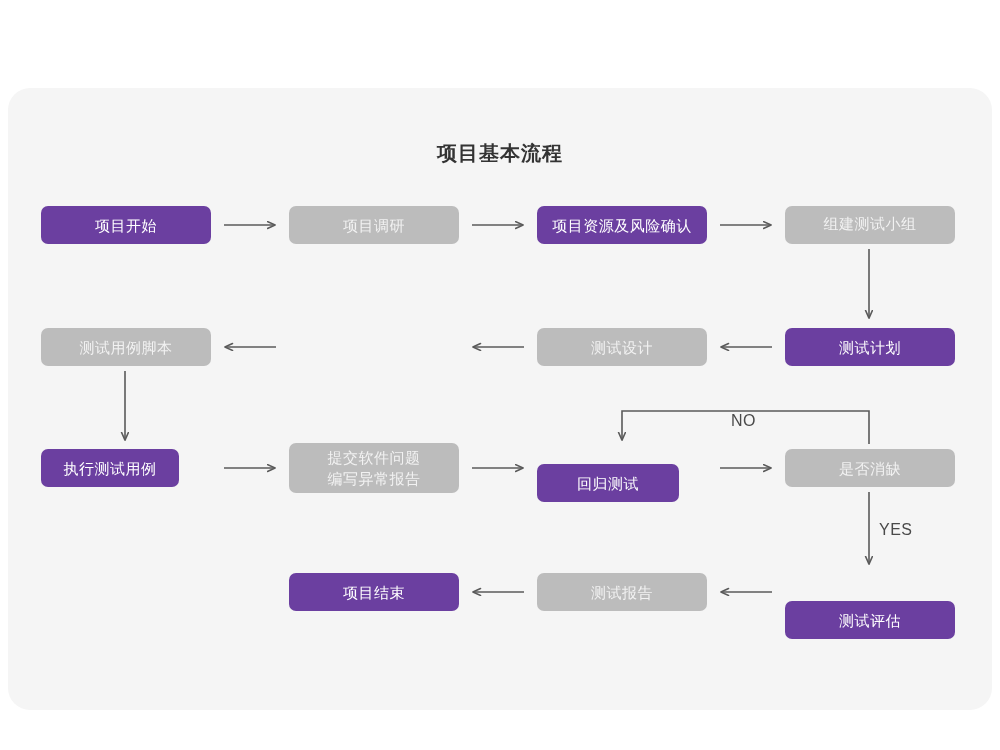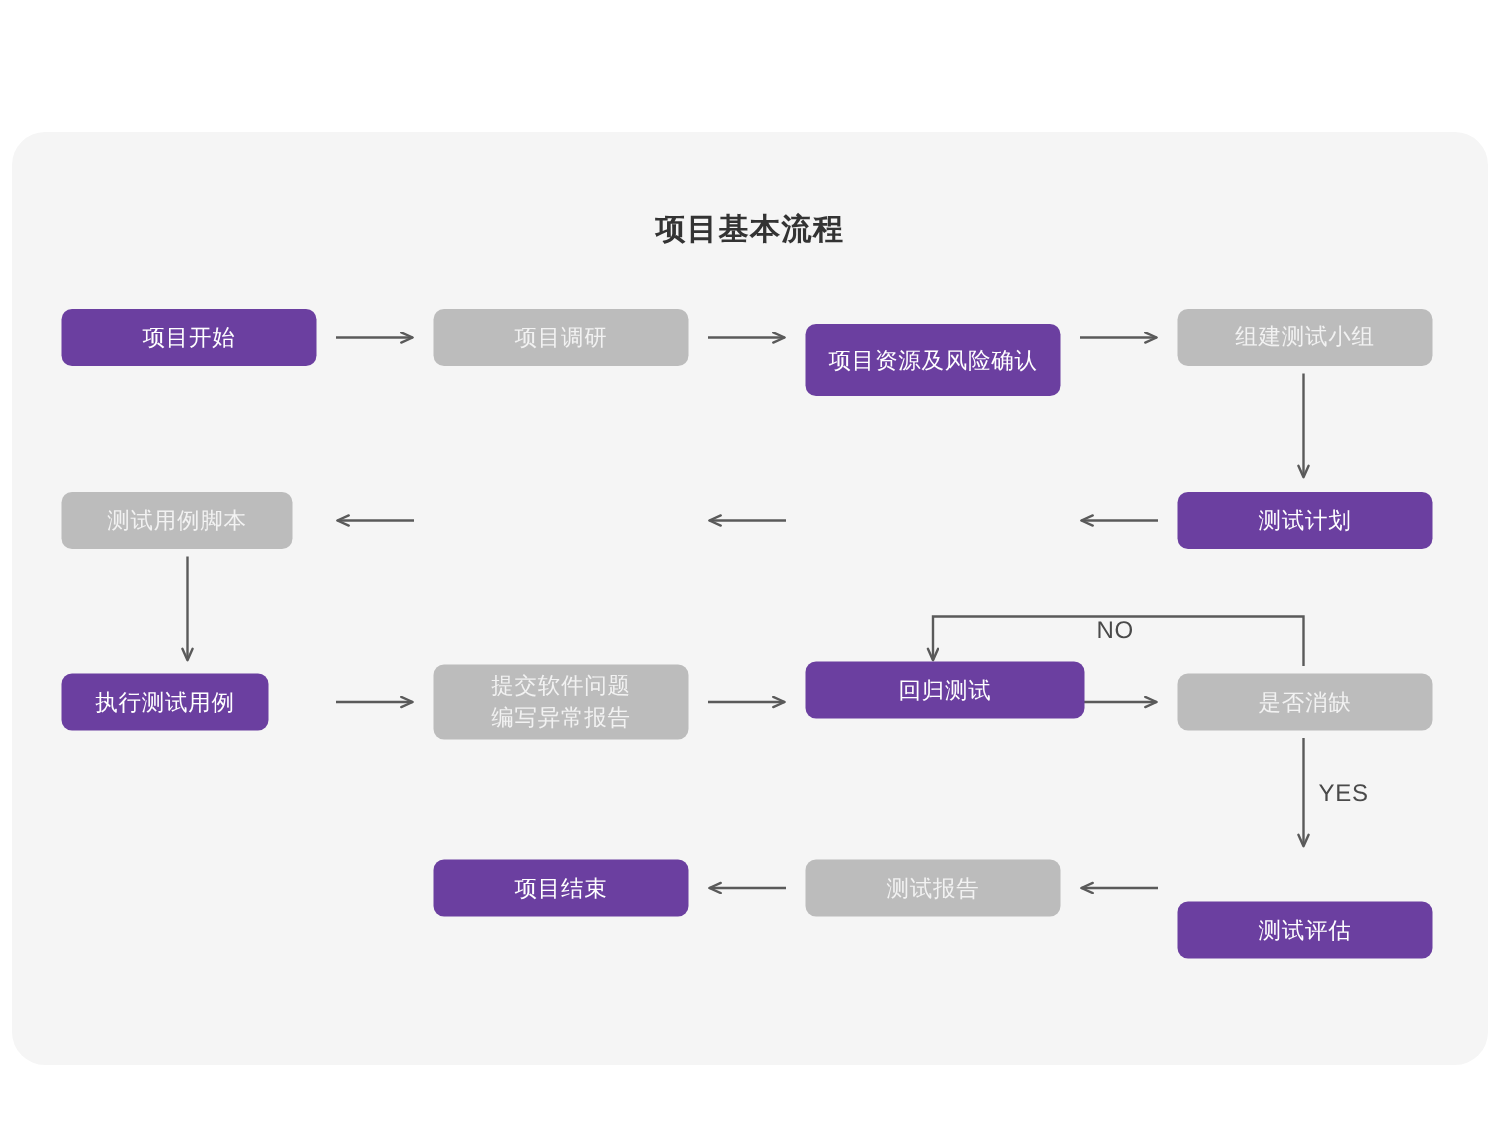--- a/index.html
+++ b/index.html
@@ -119,29 +119,30 @@
 
     <line x1="772" y1="592" x2="721" y2="592" marker-end="url(#ah)"></line>
     <line x1="524" y1="592" x2="473" y2="592" marker-end="url(#ah)"></line>
   </svg>
 
   <div class="label" style="left:731px; top:412px;">NO</div>
   <div class="label" style="left:879px; top:521px;">YES</div>
 
   <div class="node purple" style="left:41px;  top:206px; width:170px; height:38px;">项目开始</div>
   <div class="node gray" style="left:289px; top:206px; width:170px; height:38px;">项目调研</div>
-  <div class="node purple" style="left:537px; top:216px; width:170px; height:48px;">项目资源及风险确认</div>
+  <div class="node purple" style="left:537px; top:206px; width:170px; height:38px;">项目资源及风险确认</div>
   <div class="node gray" style="left:785px; top:206px; width:170px; height:38px;font-family:Liberation Mono, monospace;">组建测试小组</div>
 
-  <div class="node gray" style="left:41px;  top:328px; width:154px; height:38px;">测试用例脚本</div>
+  <div class="node gray" style="left:41px;  top:328px; width:170px; height:38px;">测试用例脚本</div>
+  <div class="node gray" style="left:537px; top:328px; width:170px; height:38px;">测试设计</div>
   <div class="node purple" style="left:785px; top:328px; width:170px; height:38px;">测试计划</div>
 
   <div class="node purple" style="left:41px;  top:449px; width:138px; height:38px;">执行测试用例</div>
   <div class="node gray" style="left:289px; top:443px; width:170px; height:50px;">提交软件问题
 编写异常报告</div>
-  <div class="node purple" style="left:537px; top:441px; width:186px; height:38px;">回归测试</div>
+  <div class="node purple" style="left:537px; top:464px; width:142px; height:38px;">回归测试</div>
   <div class="node gray" style="left:785px; top:449px; width:170px; height:38px;">是否消缺</div>
 
   <div class="node purple" style="left:289px; top:573px; width:170px; height:38px;">项目结束</div>
   <div class="node gray" style="left:537px; top:573px; width:170px; height:38px;">测试报告</div>
   <div class="node purple" style="left:785px; top:573px; width:170px; height:38px;margin-top:28px;">测试评估</div>
 
 </div>
 
 </body></html>

